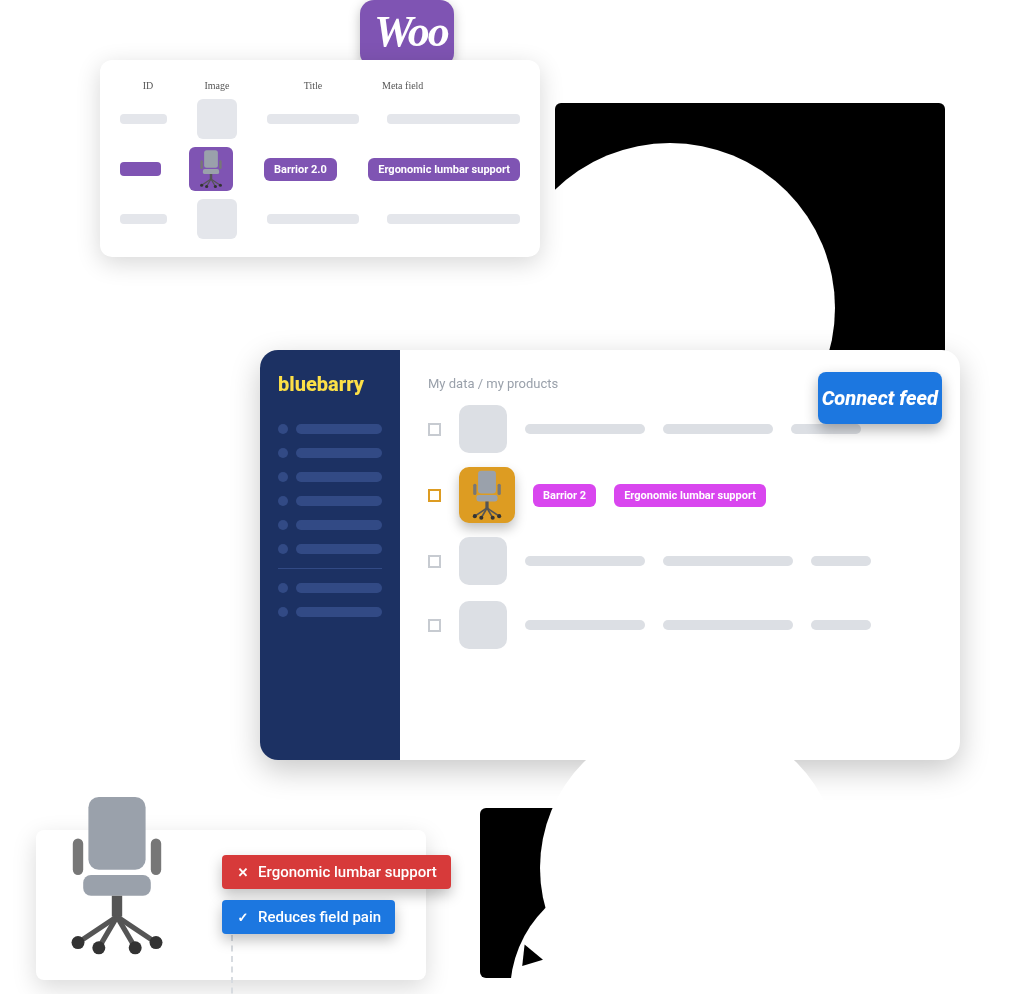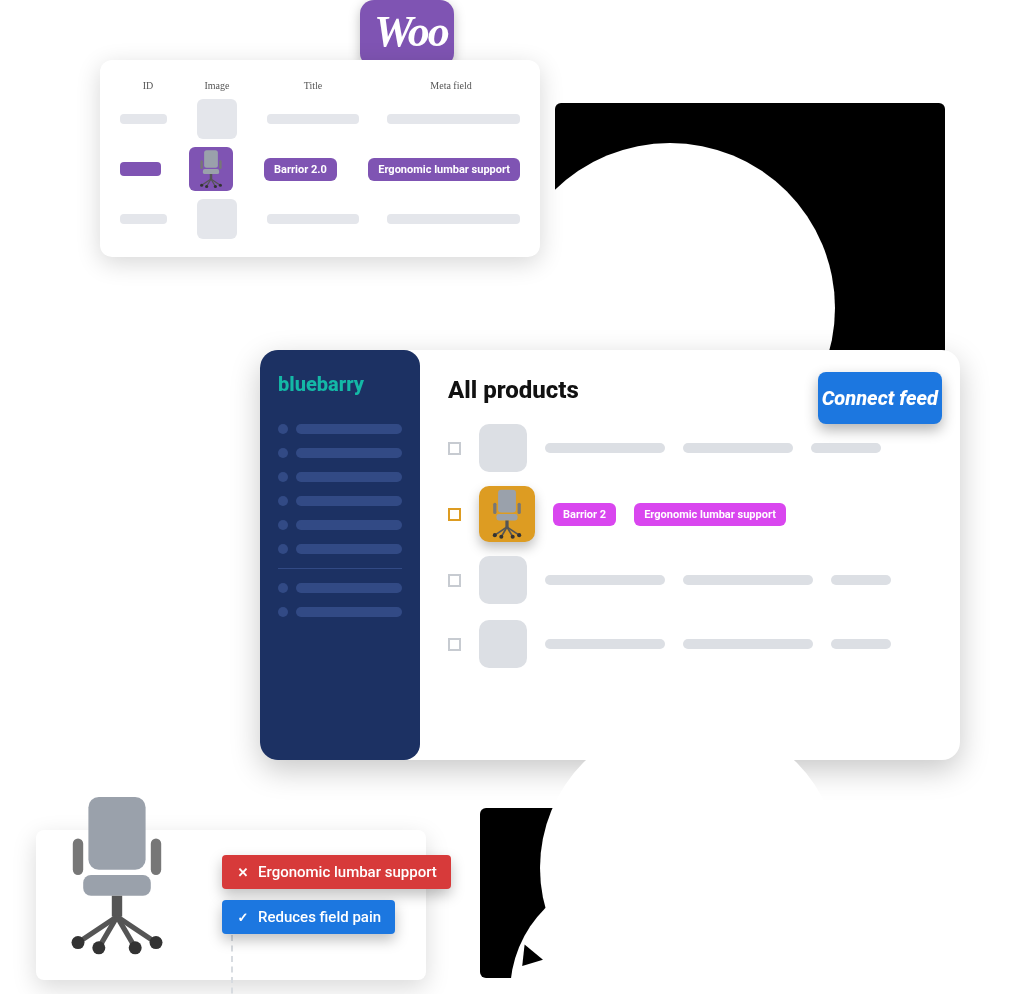--- a/index.html
+++ b/index.html
@@ -33,21 +33,21 @@
     display: flex;
     font-size: 10px;
     color: #555;
     margin-bottom: 8px;
     gap: 14px;
     font-family: Liberation Serif, serif;
   }
   .col-id { width: 56px; text-align: center;}
   .col-img { width: 54px; text-align: center;}
   .col-title { width: 110px; text-align: center;}
-  .col-meta { flex: 1; text-align: center;}
+  .col-meta { flex: 1; text-align: left;}
   .items-row {
     display: flex;
     align-items: center;
     gap: 28px;
     margin-top: 8px;
     min-height: 34px;
   }
   .ph {
     background: #e4e6eb;
     border-radius: 4px;
@@ -139,27 +139,26 @@
     top: 350px;
     width: 700px;
     height: 410px;
     background: #fff;
     border-radius: 18px;
     box-shadow: 0 10px 30px rgba(0,0,0,0.22);
     display:flex;
     overflow:hidden;
   }
   .sidebar {
-    width: 160px;
+    width: 140px;
     background: #1c3163;
     padding: 22px 18px;
-    color:#14b8a6;
+    color:#fde047;
     font-weight:800;
     font-size: 20px;
-    border-radius: 16px;
   }
   .bb-logo { margin-bottom: 28px; }
   .nav-item {
     display:flex; align-items:center; gap:8px;
     margin-bottom: 14px;
   }
   .nav-dot { width:10px;height:10px;border-radius:50%;background:#324a85;}
   .nav-bar { flex:1;height:10px;border-radius:6px;background:#324a85;}
   .nav-sep { height:1px;background:#324a85;margin:10px 0 14px 0;}
   .main {
@@ -399,21 +398,21 @@
         <div class="nav-dot"></div>
         <div class="nav-bar"></div>
       </div>
     <div class="nav-item">
         <div class="nav-dot"></div>
         <div class="nav-bar"></div>
       </div>
   </div>
 
   <div class="main">
-    <div class="page-title">All products</div>
+    <div class="breadcrumb">My data / my products</div>
     <div class="connect-btn">Connect feed</div>
 
     <div class="prod-row">
       <div class="cb"></div>
       <div class="thumb"></div>
       <div class="line-sm" style="width:120px"></div>
       <div class="line-sm" style="width:110px"></div>
       <div class="line-sm" style="width:70px"></div>
     </div>
 

